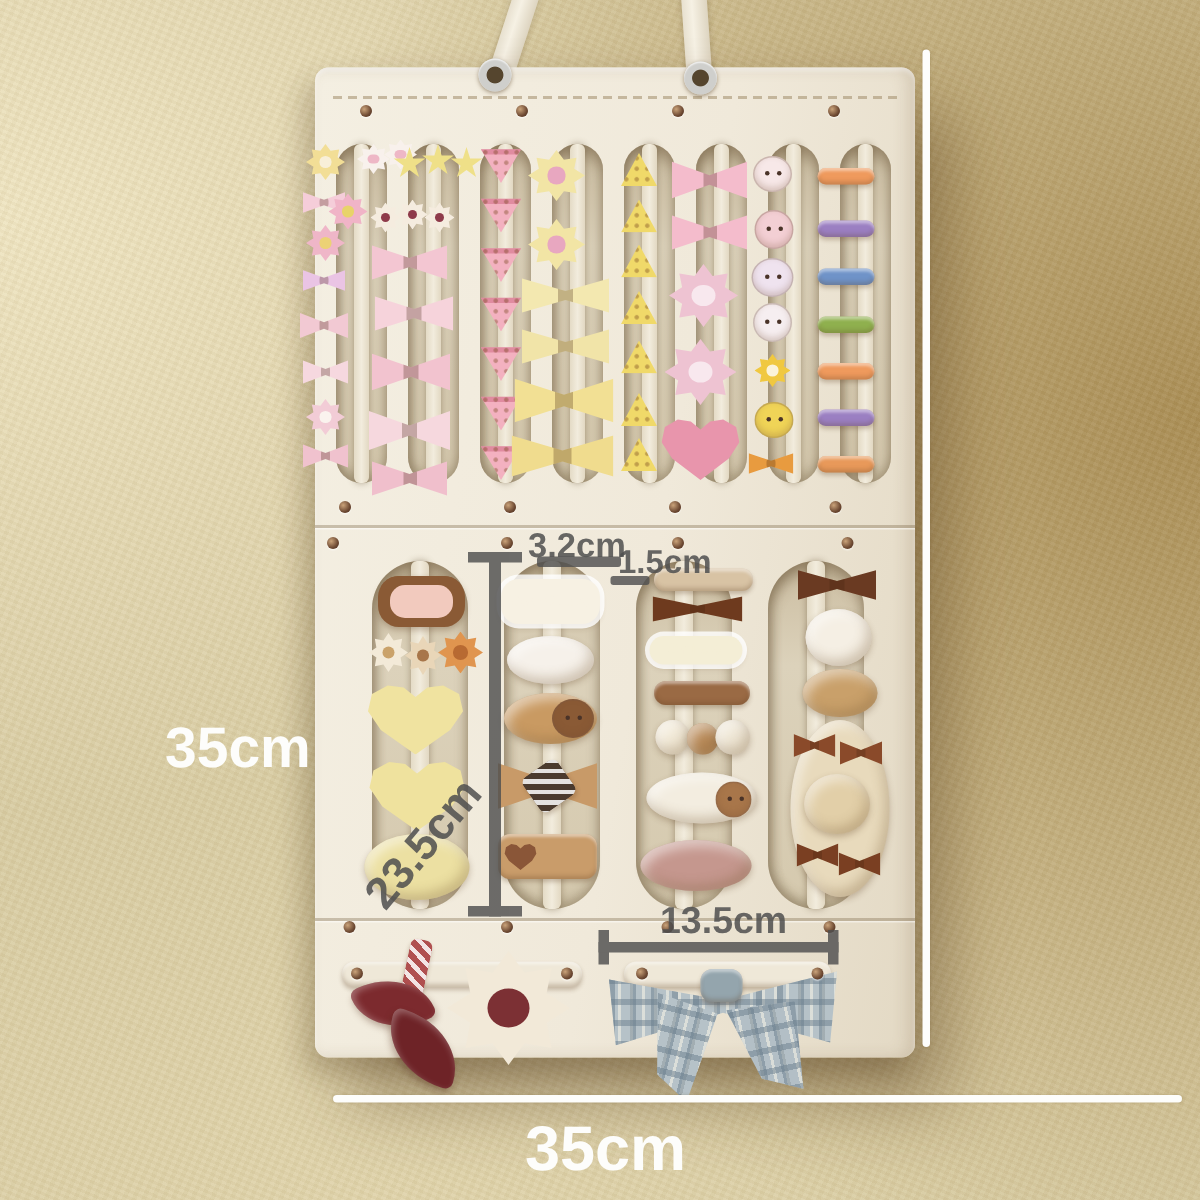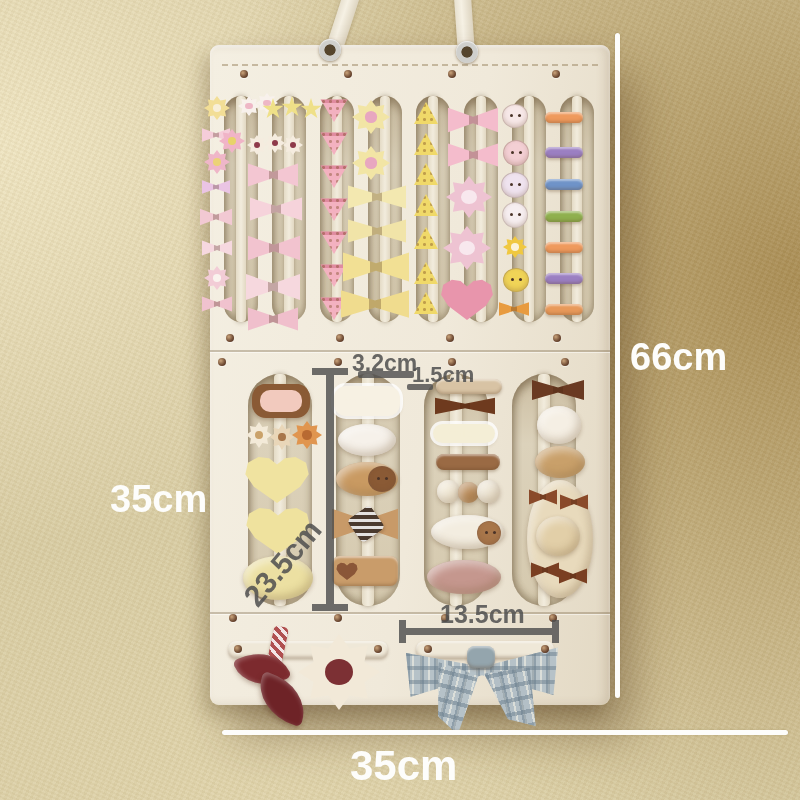--- a/index.html
+++ b/index.html
@@ -220,21 +220,20 @@
     <div class="rivet" style="left: 334px; top: 614px;"></div>
     <div class="rivet" style="left: 441px; top: 614px;"></div>
     <div class="rivet" style="left: 549px; top: 614px;"></div>
     <div class="rivet" style="left: 234px; top: 645px;"></div>
     <div class="rivet" style="left: 374px; top: 645px;"></div>
     <div class="rivet" style="left: 424px; top: 645px;"></div>
     <div class="rivet" style="left: 541px; top: 645px;"></div>
     <div class="grommet" style="left: 319px; top: 39px;"></div>
     <div class="grommet" style="left: 456px; top: 41px;"></div>
     <div class="mline" style="left:615px;top:33px;width:5px;height:665px;"></div>
-  <div class="measure m-white" style="left:630px;top:336px;font-size:38px;">66cm</div>
 
   <div class="measure m-white" style="left:110px;top:478px;font-size:38px;">35cm</div>
 
   <div class="mline" style="left:222px;top:730px;width:566px;height:5px;"></div>
   <div class="measure m-white" style="left:350px;top:742px;font-size:42px;">35cm</div>
 
   <div class="measure m-dark" style="left:352px;top:350px;font-size:23px;">3.2cm</div>
   <div class="mbar" style="left:358px;top:371px;width:56px;height:7px;"></div>
 
   <div class="measure m-dark" style="left:412px;top:362px;font-size:22px;">1.5cm</div>

